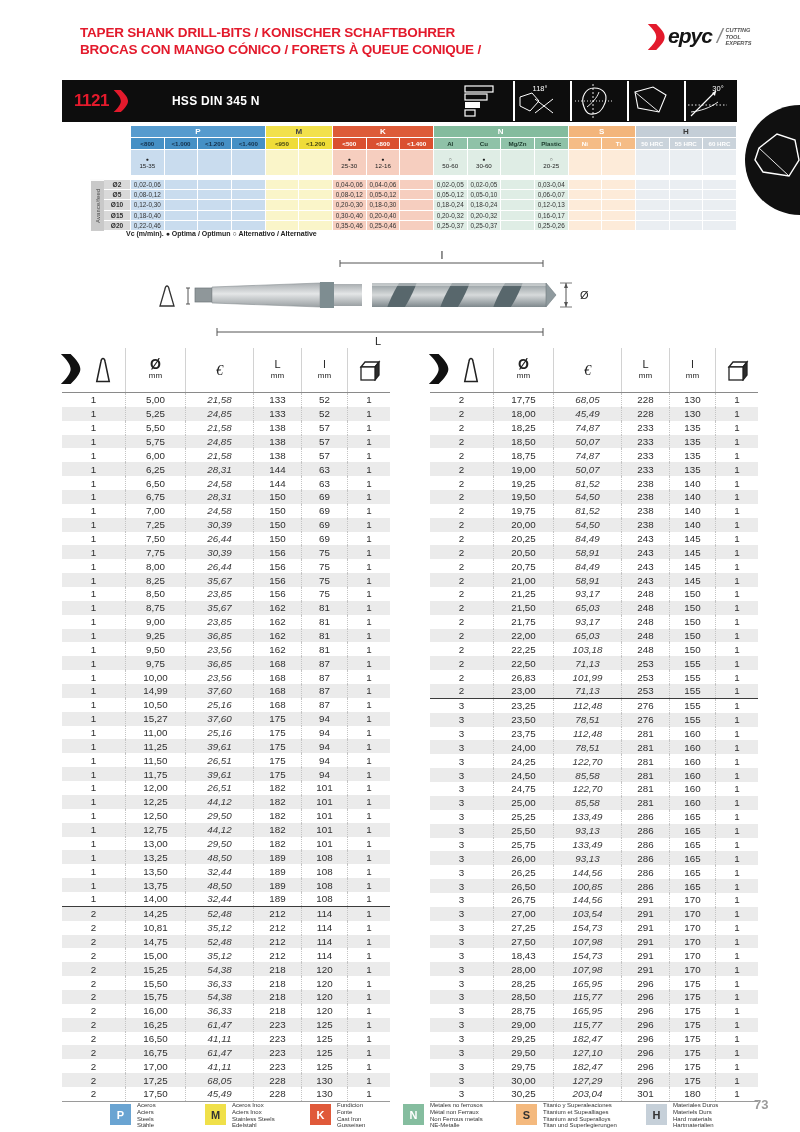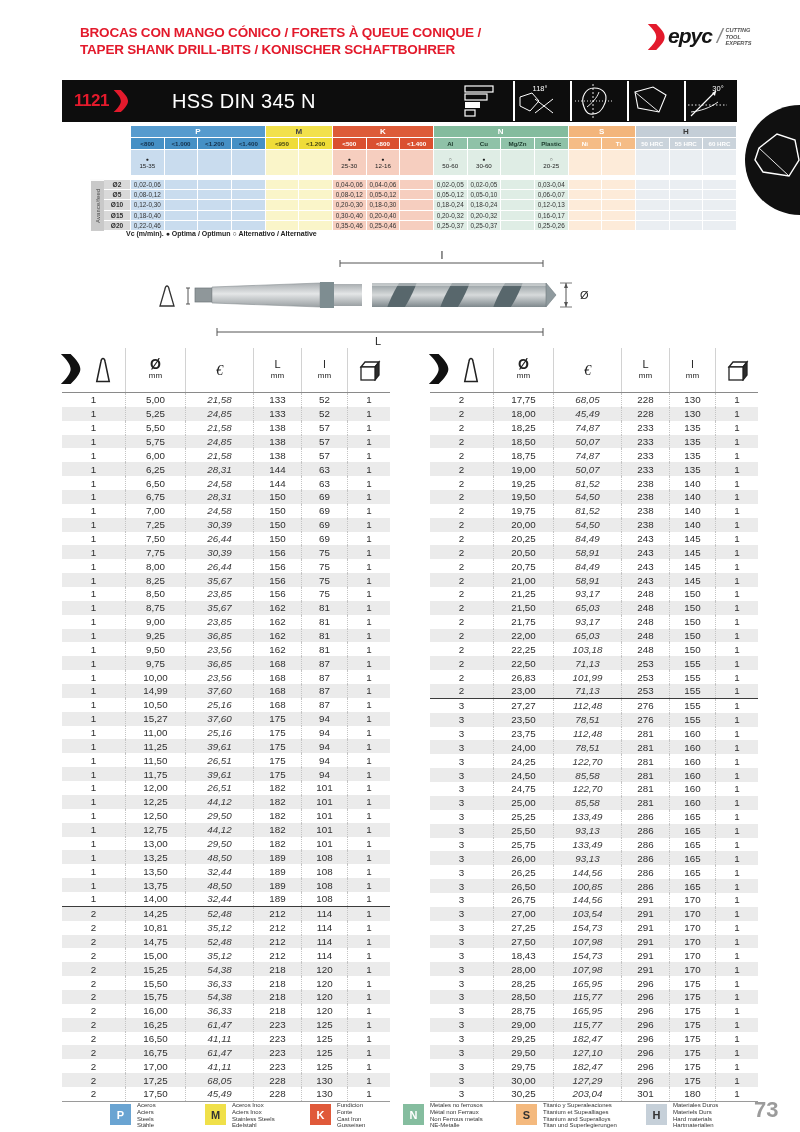--- a/index.html
+++ b/index.html
@@ -13,21 +13,21 @@
   .logo{position:absolute;left:646px;top:24px;display:flex;align-items:flex-start;}
   .logo .brand{font-size:21px;font-weight:bold;font-style:italic;color:#151515;letter-spacing:-1px;line-height:24px;}
   .logo .slash{font-size:20px;color:#888;font-style:italic;margin:0 3px 0 5px;line-height:24px;}
   .logo .tag{font-size:5.6px;font-style:italic;font-weight:bold;color:#555;line-height:6.6px;padding-top:3px;}
 
   
   .product-bar{position:absolute;left:62px;top:80px;width:675px;height:42px;background:#0d0d0d;
                display:flex;align-items:center;}
   .product-bar .code{font-size:17px;font-weight:bold;color:#e31a2c;margin-left:12px;letter-spacing:-0.5px;}
   .product-bar .code-chev{margin-left:4px;}
-  .product-bar .pname{font-size:20px;font-weight:normal;color:#fff;margin-left:42px;letter-spacing:0.3px;flex:1;}
+  .product-bar .pname{font-size:12px;font-weight:bold;color:#fff;margin-left:42px;letter-spacing:0.3px;flex:1;}
   .bar-icons{display:flex;gap:12px;margin-right:8px;}
   .bar-icons .tile{width:43px;height:40px;background:#0d0d0d;border-left:2px solid #fff;}
   .bar-icons .tile:first-child{border-left:none;}
 
   
   .edge-tab{position:absolute;right:0;top:105px;width:55px;height:110px;background:#101010;
             border-radius:110px 0 0 110px;}
 
   
   .pgrid{position:absolute;left:90px;top:126px;display:grid;
@@ -73,30 +73,30 @@
 
   
   .legend{position:absolute;left:110px;top:1102px;width:690px;height:30px;}
   .litem{position:absolute;top:0;display:flex;align-items:flex-start;}
   .litem:nth-child(1){left:0;} .litem:nth-child(2){left:95px;} .litem:nth-child(3){left:200px;}
   .litem:nth-child(4){left:293px;} .litem:nth-child(5){left:406px;} .litem:nth-child(6){left:536px;}
   .lsq{width:21px;height:21px;display:flex;align-items:center;justify-content:center;
        font-size:11px;font-weight:bold;margin-right:6px;margin-top:2px;}
   .ltxt{font-size:6px;color:#333;line-height:6.8px;white-space:nowrap;}
 
-  .pagenum{position:absolute;left:754px;top:1097px;font-size:22px;font-weight:bold;color:#9b9b9b;}
+  .pagenum{position:absolute;left:754px;top:1097px;font-size:13px;font-weight:bold;color:#9b9b9b;}
 </style>
 </head>
 <body>
 
 <div class="page">
 
   <div class="title-block">
+    <div>TAPER SHANK DRILL-BITS / KONISCHER SCHAFTBOHRER</div>
     <div>BROCAS CON MANGO CÓNICO / FORETS À QUEUE CONIQUE /</div>
-    <div>TAPER SHANK DRILL-BITS / KONISCHER SCHAFTBOHRER</div>
   </div>
 
   <div class="logo">
     <svg width="22" height="26" viewBox="0 0 26 34">
       <path d="M1,0 L12,0 C19,7 23,12 23,17 C23,22 19,27 12,34 L1,34 C8,27 12,22 12,17 C12,12 8,7 1,0 Z" fill="#e31a2c"></path>
     </svg>
     <span class="brand">epyc</span>
     <span class="slash">/</span>
     <div class="tag">
       <div>CUTTING</div>
@@ -1005,21 +1005,21 @@
         <div class="crow alt">
           <div>2</div>
           <div>23,00</div>
           <div class="price">71,13</div>
           <div>253</div>
           <div>155</div>
           <div>1</div>
         </div>
         <div class="crow tsep">
           <div>3</div>
-          <div>27,27</div>
+          <div>23,25</div>
           <div class="price">112,48</div>
           <div>276</div>
           <div>155</div>
           <div>1</div>
         </div>
         <div class="crow alt">
           <div>3</div>
           <div>23,50</div>
           <div class="price">78,51</div>
           <div>276</div>

